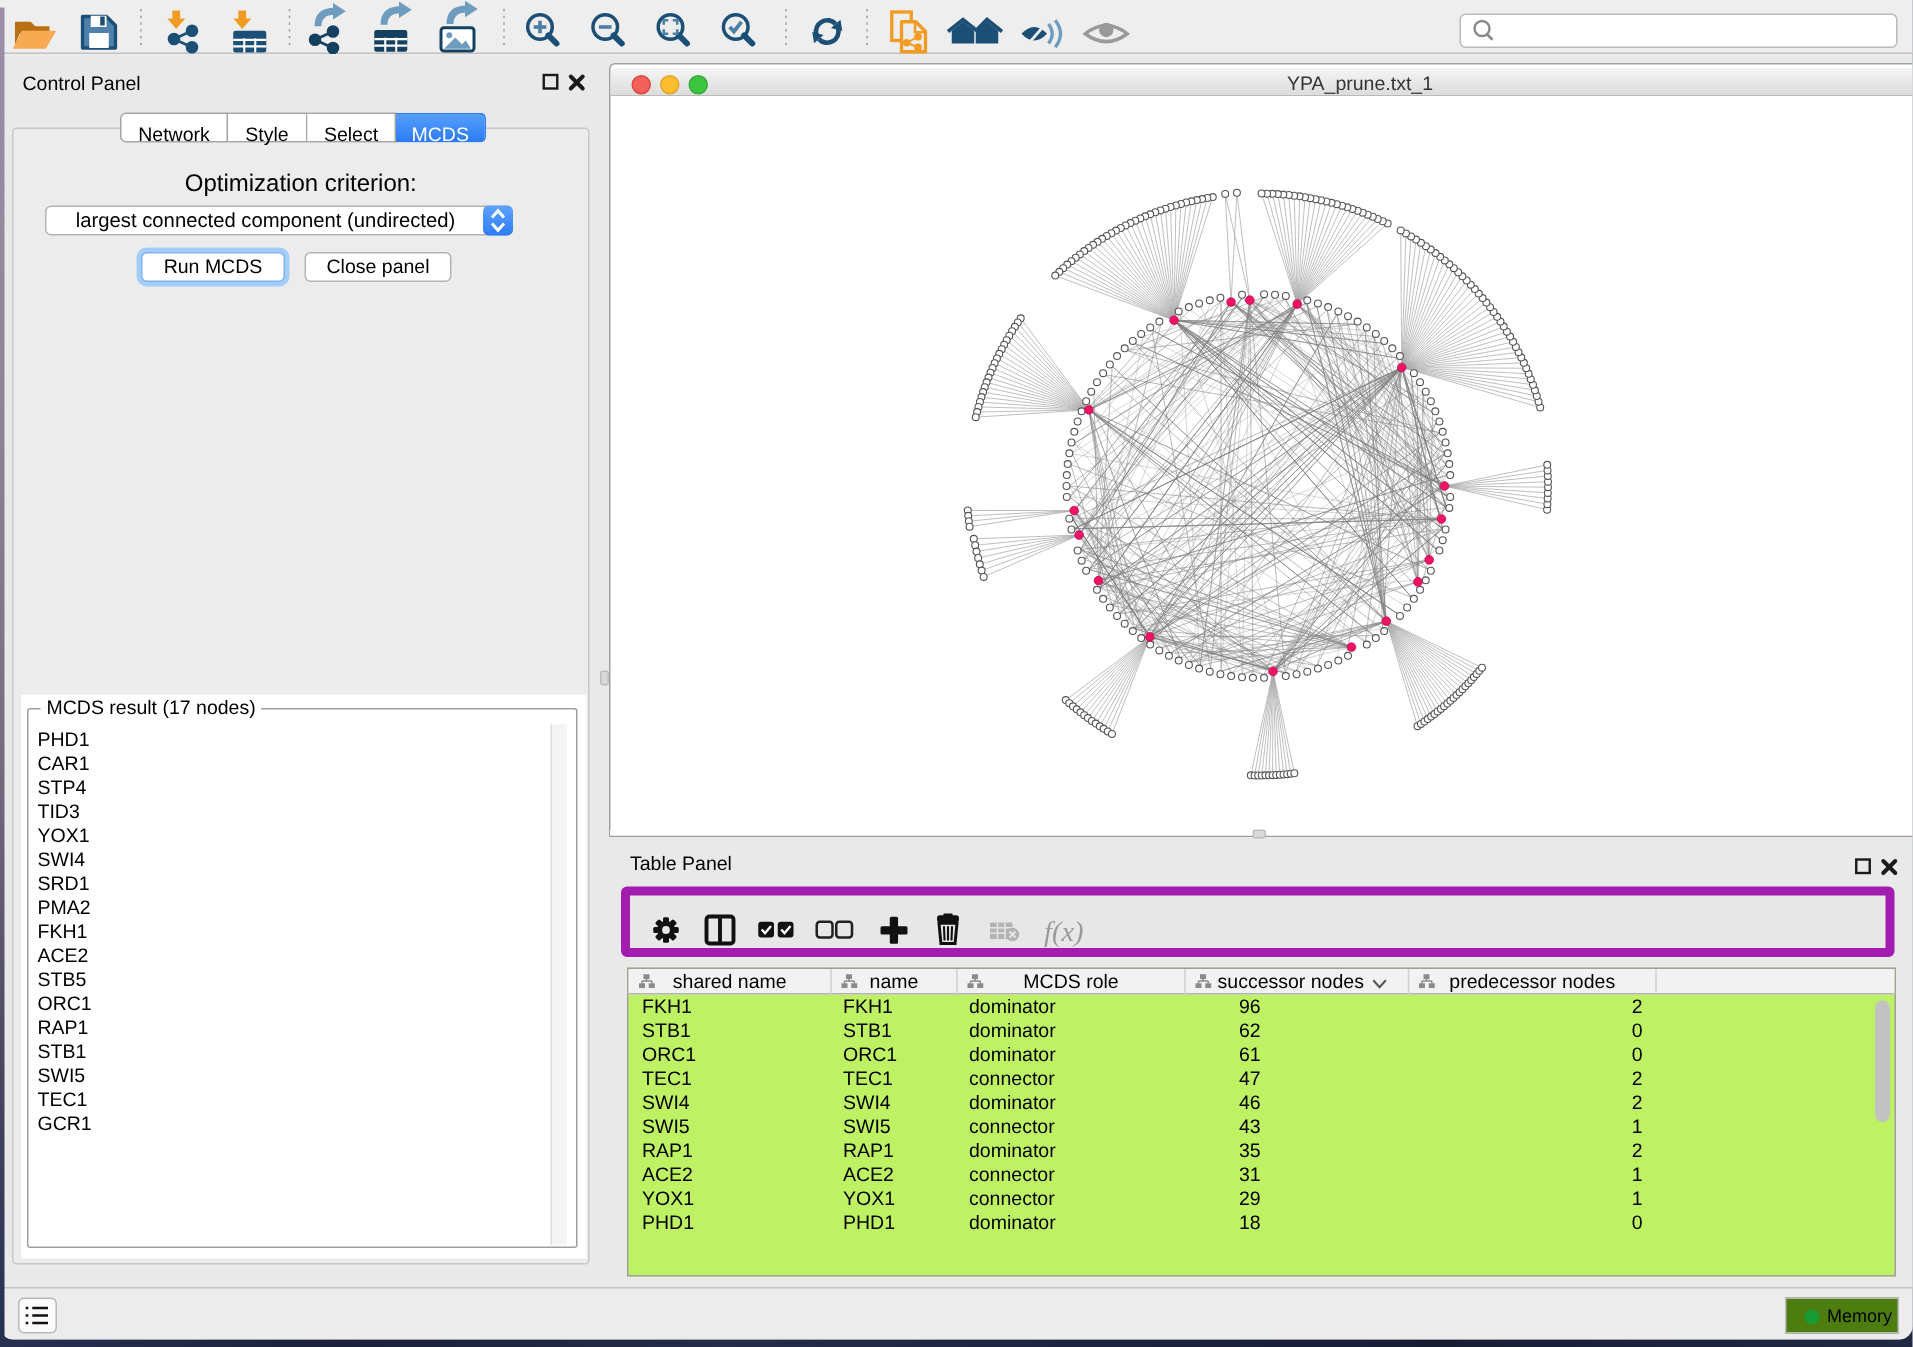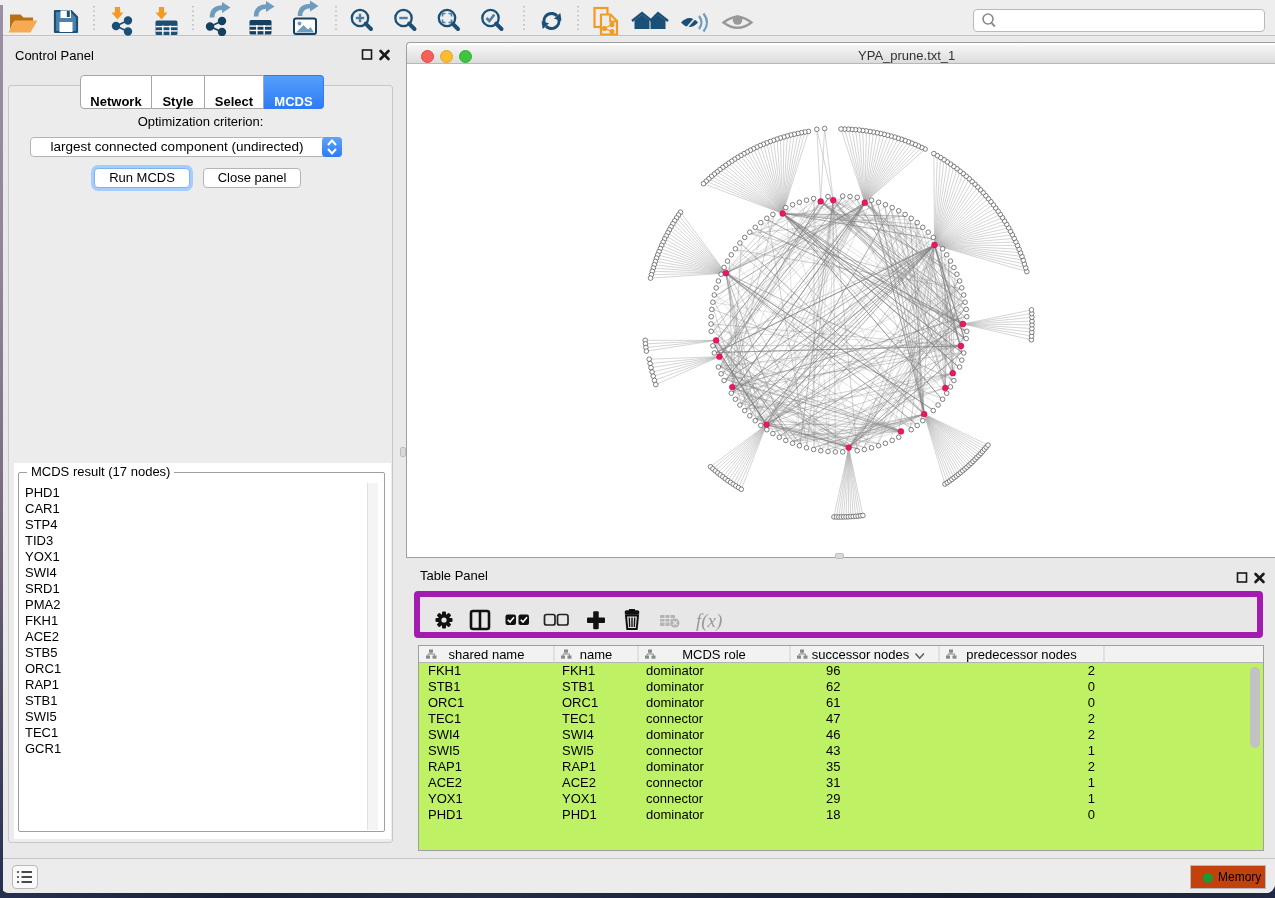--- a/index.html
+++ b/index.html
@@ -15,27 +15,27 @@
              border-bottom:1px solid #c2c2c2; }
   #searchbox { position:absolute; left:973px; top:9px; width:292px; height:23px; background:#fff;
                border:1px solid #b9b9b9; border-radius:4px; }
 
   
   #cpanel { position:absolute; left:0; top:37px; width:401px; height:821px; background:#e9e9e9; }
   #cpanel .title { position:absolute; left:15px; top:11px; font-size:13px; }
   .wicons { position:absolute; top:11px; }
   #cptabs { position:absolute; left:80px; top:38px; height:20px; display:flex; z-index:5; }
   .seg { height:20px; line-height:19px; text-align:center; background:#ffffff; border:1px solid #a6a6a6;
-         border-left:none; font-size:13px; padding:16px 0;font-weight:bold; }
+         border-left:none; font-size:13px; padding:4px 0; }
   .seg.first { border-left:1px solid #a6a6a6; border-radius:4px 0 0 4px; }
   .seg.last { border-radius:0 4px 4px 0; }
   .seg.sel { background:linear-gradient(#559ffb,#2e7cf5); color:#fff; border-color:#2e7cf5; }
   #cpbody { position:absolute; left:8px; top:48px; width:385px; height:758px; background:#ececec;
             border:1px solid #c8c8c8; border-radius:3px; }
-  #optlabel { position:absolute; left:0; top:77px; width:401px; text-align:center; font-size:13px; }
+  #optlabel { position:absolute; left:0; top:77px; width:401px; text-align:center; font-size:16px; }
   #combo { position:absolute; left:30px; top:100px; width:312px; height:20px; background:#fff;
            border:1px solid #b4b4b4; border-radius:4px; }
   #combo .ctext { position:absolute; left:0; top:0; width:292px; height:18px; line-height:18px;
                   text-align:center; font-size:13.5px; }
   #combo .stepper { position:absolute; right:-1px; top:-1px; width:20px; height:20px; border-radius:4px;
                     background:linear-gradient(#5ea4fc,#2d7bf4); }
   .btn { position:absolute; height:20px; background:#fff; border:1px solid #b4b4b4; border-radius:4px;
          text-align:center; line-height:18px; font-size:13px; }
   #runbtn { left:94px; top:131px; width:96px; box-shadow:0 0 0 3px #a5cdfa; border-color:#7eb3f1; }
   #closebtn { left:203px; top:131px; width:98px; }
@@ -46,21 +46,21 @@
   #mcdslist { position:absolute; left:1px; top:10px; width:363px; height:347px; background:#fff;
               font-size:13px; line-height:16px; padding:2px 0 0 5px; }
   #mcdssb { position:absolute; right:5px; top:0px; width:11px; height:347px; background:#f4f4f4;
             border-left:1px solid #e0e0e0; }
 
   
   #statusbar { position:absolute; left:0; top:858px; width:1275px; height:35px; background:#ececec;
                border-top:1px solid #c4c4c4; }
   #listbtn { position:absolute; left:12px; top:6px; width:26px; height:24px; background:#fafafa;
              border:1px solid #b9b9b9; border-radius:4px; }
-  #membtn { position:absolute; right:9px; top:6px; width:76px; height:24px; background:#c2410c;
+  #membtn { position:absolute; right:9px; top:6px; width:76px; height:24px; background:#4d7c0f;
             border:1px solid #b9b9b9; font-size:12px; }
   #membtn .dot { position:absolute; left:12px; top:7px; width:10px; height:10px; border-radius:50%;
                  background:#189a35; }
   #membtn .mtext { position:absolute; left:27px; top:4px; font-size:12px; }
 
   
   #rightarea { position:absolute; left:402px; top:37px; width:873px; height:821px; background:#e9e9e9; }
   #netwin { position:absolute; left:406px; top:42px; width:869px; height:516px; background:#fff;
             border:1px solid #9f9f9f; border-right:none; border-radius:4px 0 0 0; }
   #nettitle { position:absolute; left:0; top:2px; width:100%; height:19px;

